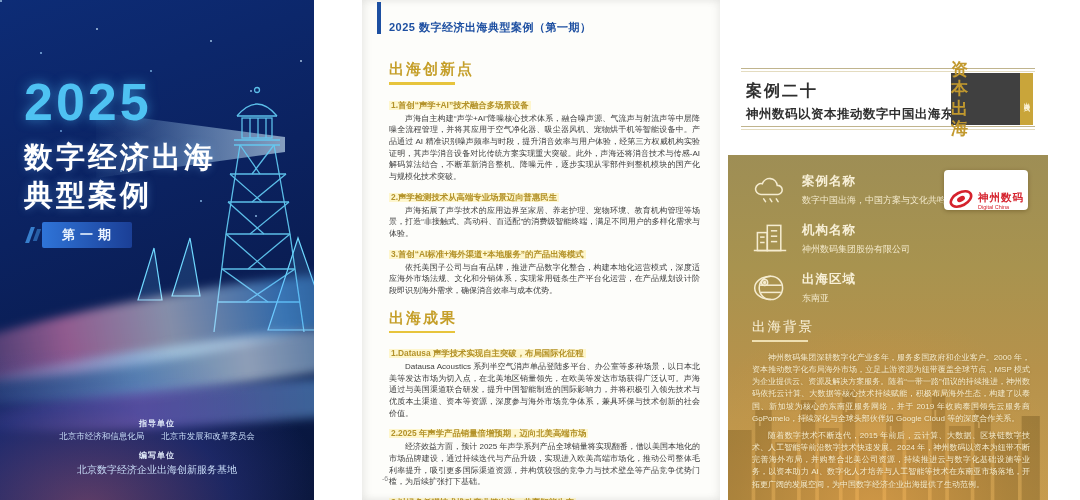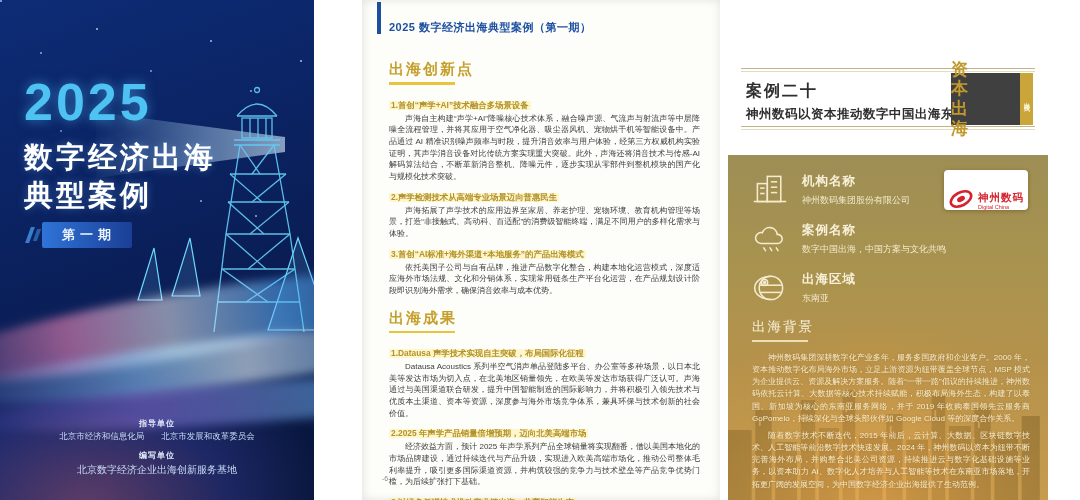--- a/index.html
+++ b/index.html
@@ -241,52 +241,52 @@
           <rect x="227" y="40" width="2" height="8"></rect>
         <rect x="275" y="52" width="2" height="6"></rect>
           <rect x="178" y="56" width="2" height="6"></rect>
       </g>
     </svg>
     <div class="city-glow"></div>
 
     <div class="info">
       <div class="info-item">
         <svg class="info-icon" viewBox="0 0 40 40">
+          <g stroke="#f5ecd0" stroke-width="1.7" fill="none" stroke-linecap="round">
+            <path d="M10,26 a6,6 0 1 1 1.5,-11.8 a8.5,8.5 0 0 1 16.5,1.8 a5,5 0 1 1 1,10 z"></path>
+            <line x1="13" y1="31" x2="15" y2="34"></line>
+              <line x1="20" y1="31" x2="22" y2="34"></line>
+              <line x1="27" y1="31" x2="29" y2="34"></line>
+          </g>
+        </svg>
+        <div>
+          <div class="info-label">案例名称</div>
+          <div class="info-value">数字中国出海，中国方案与文化共鸣</div>
+        </div>
+      </div>
+      <div class="info-item">
+        <svg class="info-icon" viewBox="0 0 40 40">
           <g stroke="#f5ecd0" stroke-width="1.7" fill="none">
             <rect x="6" y="14" width="11" height="20"></rect>
             <rect x="17" y="6" width="15" height="28"></rect>
             <line x1="9" y1="19" x2="14" y2="19"></line>
               <line x1="9" y1="25" x2="14" y2="25"></line>
             <line x1="21" y1="12" x2="28" y2="12"></line>
               <line x1="21" y1="18" x2="28" y2="18"></line>
             <line x1="21" y1="24" x2="28" y2="24"></line>
               <line x1="2" y1="34" x2="38" y2="34"></line>
           </g>
         </svg>
         <div>
           <div class="info-label">机构名称</div>
           <div class="info-value">神州数码集团股份有限公司</div>
         </div>
       </div>
       <div class="info-item">
         <svg class="info-icon" viewBox="0 0 40 40">
-          <g stroke="#f5ecd0" stroke-width="1.7" fill="none" stroke-linecap="round">
-            <path d="M10,26 a6,6 0 1 1 1.5,-11.8 a8.5,8.5 0 0 1 16.5,1.8 a5,5 0 1 1 1,10 z"></path>
-            <line x1="13" y1="31" x2="15" y2="34"></line>
-              <line x1="20" y1="31" x2="22" y2="34"></line>
-              <line x1="27" y1="31" x2="29" y2="34"></line>
-          </g>
-        </svg>
-        <div>
-          <div class="info-label">案例名称</div>
-          <div class="info-value">数字中国出海，中国方案与文化共鸣</div>
-        </div>
-      </div>
-      <div class="info-item">
-        <svg class="info-icon" viewBox="0 0 40 40">
           <g stroke="#f5ecd0" stroke-width="1.7" fill="none">
             <circle cx="21" cy="21" r="13"></circle>
             <path d="M21,8 a18,13 0 0 0 0,26"></path>
             <line x1="9" y1="18" x2="33" y2="18"></line>
               <line x1="10" y1="26" x2="32" y2="26"></line>
             <circle cx="14" cy="15" r="3.4"></circle>
               <circle cx="14" cy="15" r="1" fill="#f5ecd0"></circle>
           </g>
         </svg>
         <div>

